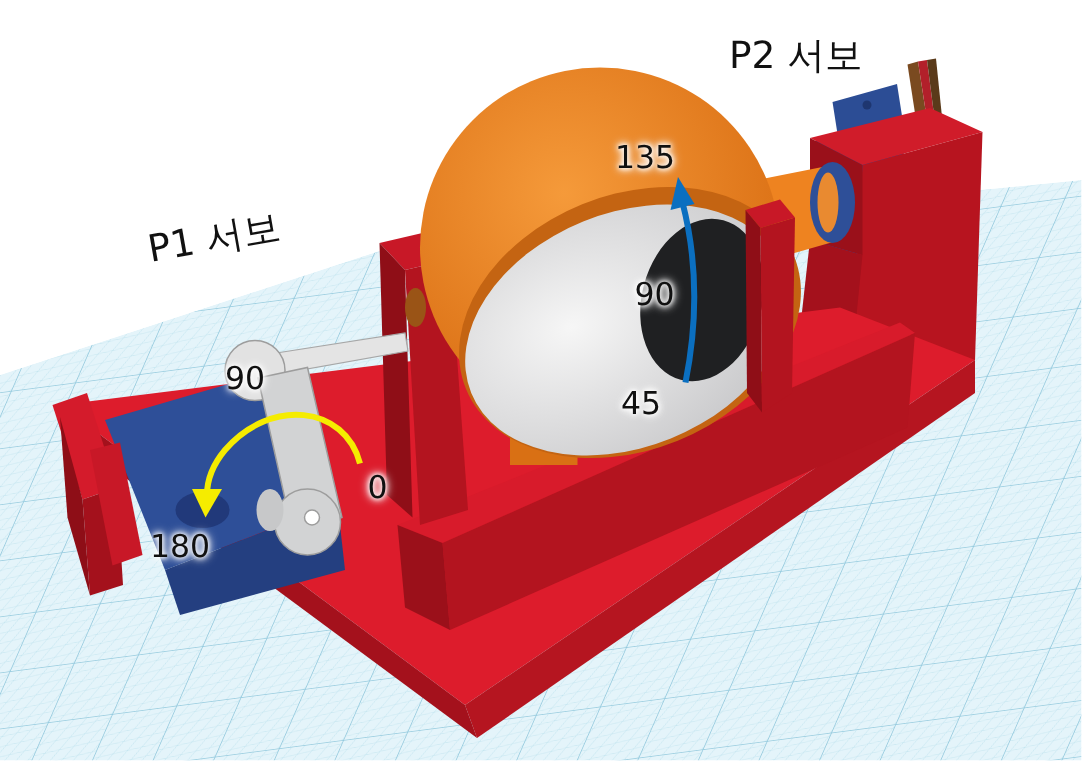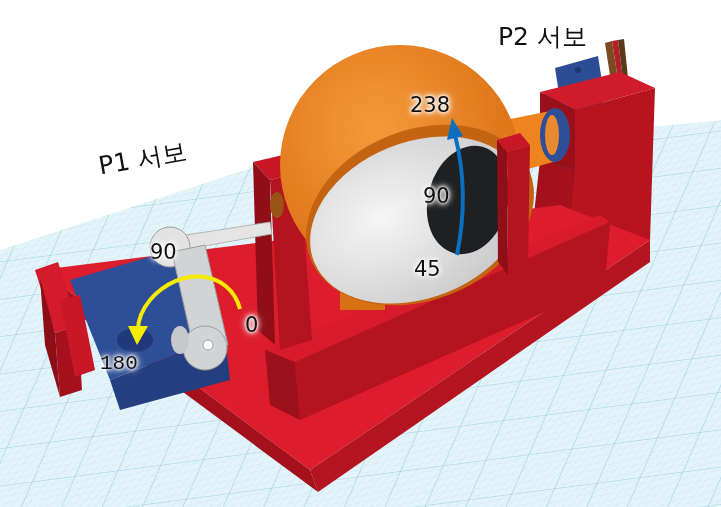--- a/index.html
+++ b/index.html
@@ -129,23 +129,23 @@
       <path d="M240,309 C230,270 180,265 150,300 C140,312 138,322 138,330" fill="none" stroke="#f5ec00" stroke-width="4"></path>
       <polygon points="128,326 148,326 137,345" fill="#f5ec00"></polygon>
     </g>
 
     <g>
       <path d="M457,255 C466,210 464,170 455,135" fill="none" stroke="#0b6fc0" stroke-width="4"></path>
       <polygon points="447,140 463,136 452,118" fill="#0b6fc0"></polygon>
     </g>
   </svg>
 
-  <div class="lbl title-lbl" style="left:498px; top:20px;text-align:right;">P2 서보</div>
+  <div class="lbl title-lbl" style="left:486px; top:20px;text-align:right;">P2 서보</div>
   <div class="lbl title-lbl" style="left:96px; top:150px; transform: rotate(-10deg); transform-origin: left top;">P1 서보</div>
 
   <div class="lbl ang" style="left:150px; top:240px;">90</div>
   <div class="lbl ang" style="left:245px; top:313px;">0</div>
-  <div class="lbl ang" style="left:100px; top:352px;font-family:Liberation Mono, monospace;">180</div>
+  <div class="lbl ang" style="left:100px; top:352px;">180</div>
 
-  <div class="lbl ang" style="left:410px; top:93px;">238</div>
+  <div class="lbl ang" style="left:410px; top:93px;">135</div>
   <div class="lbl ang" style="left:423px; top:184px;">90</div>
   <div class="lbl ang" style="left:414px; top:257px;text-align:right;">45</div>
 </div>
 
 </body></html>

